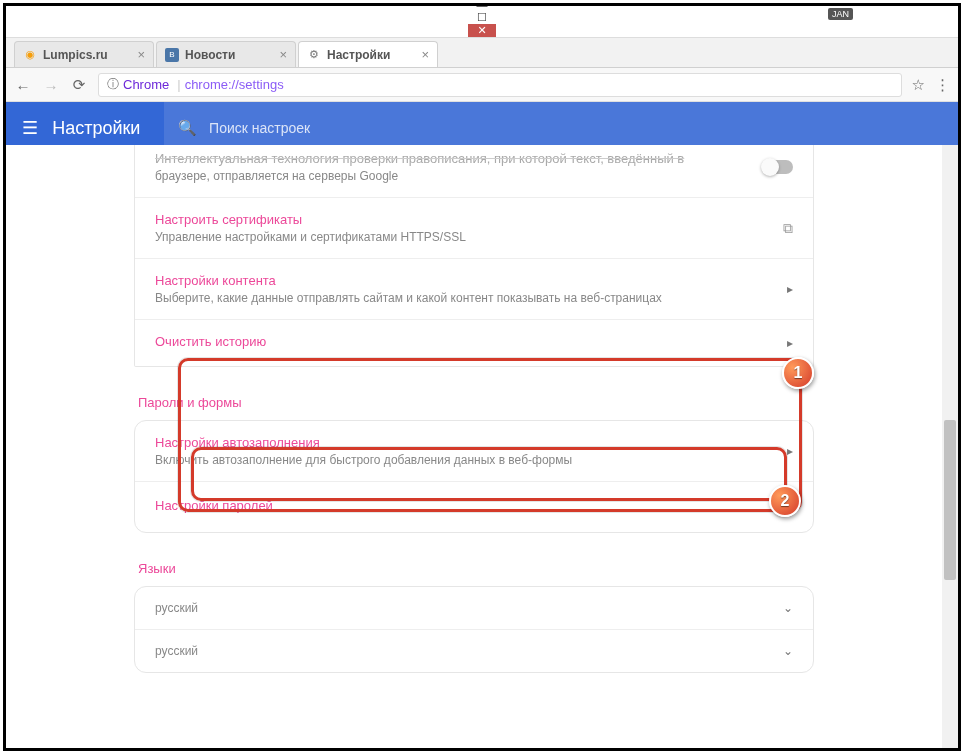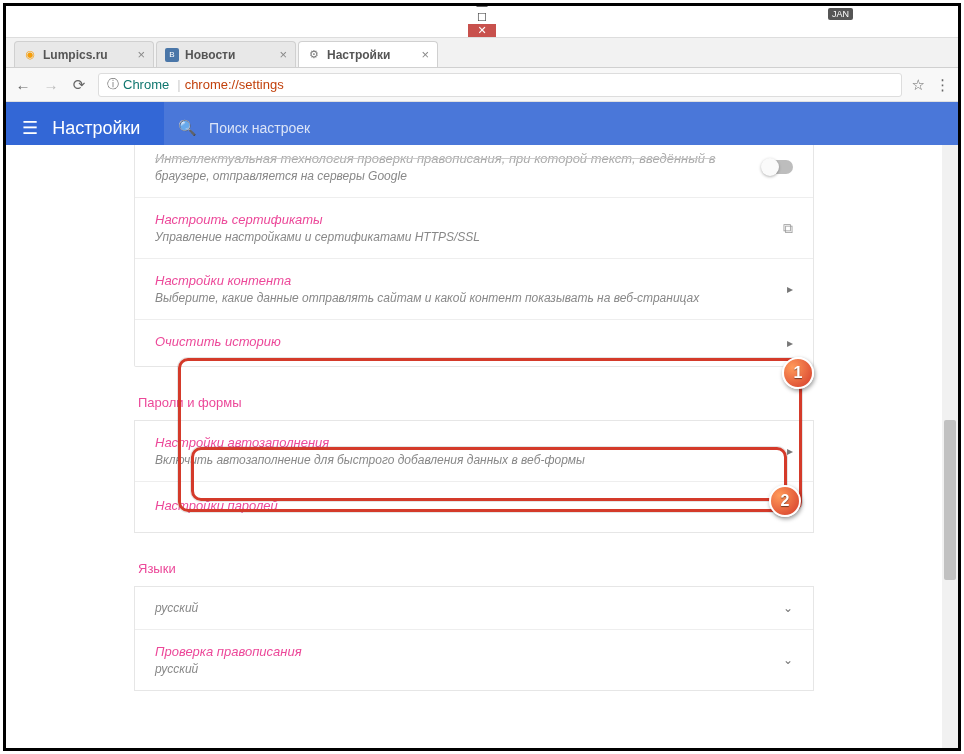--- a/index.html
+++ b/index.html
@@ -19,23 +19,23 @@
 .tab .favicon { width: 14px; height: 14px; margin-right: 6px; display: flex; align-items: center; justify-content: center; font-size: 11px; }
 .tab .tab-title { flex: 1; white-space: nowrap; overflow: hidden; text-overflow: ellipsis; font-weight: bold; }
 .tab .tab-close { font-size: 13px; color: #888; margin-left: 4px; }
 
 
 .addrbar { height: 34px; background: #f8f8f8; display: flex; align-items: center; padding: 0 8px; border-bottom: 1px solid #e0e0e0; gap: 10px; }
 .nav-btn { color: #666; font-size: 15px; width: 18px; text-align: center; }
 .nav-btn.disabled { color: #bbb; }
 .omnibox { flex: 1; height: 24px; border: 1px solid #ddd; border-radius: 3px; background: #fff; display: flex; align-items: center; padding: 0 8px; font-size: 13px; color: #555; }
 .omnibox .secure { color: #777; font-size: 12px; margin-right: 4px; }
-.omnibox .chrome-lbl { color: #0f766e; margin-right: 4px; }
+.omnibox .chrome-lbl { color: #6d28d9; margin-right: 4px; }
 .omnibox .sep { color: #ccc; margin: 0 4px; }
-.omnibox .path { color: #c2410c; }
+.omnibox .path { color: #8b5cf6; }
 .addrbar .star { color: #666; font-size: 15px; }
 .addrbar .menu { color: #666; font-size: 15px; }
 
 
 .bluebar { height: 52px; background: #3367d6; display: flex; align-items: center; padding: 0 16px; color: #fff; }
 .bluebar .hamb { font-size: 18px; margin-right: 14px; }
 .bluebar .title { font-size: 18px; font-weight: 400; margin-right: 24px; }
 .bluebar .searchbox { flex: 1; height: 52px; background: #4a77d9; display: flex; align-items: center; padding: 0 14px; margin: 0 -16px 0 0; }
 .bluebar .searchbox .sicon { font-size: 15px; margin-right: 12px; opacity: 0.9; }
 .bluebar .searchbox input { background: transparent; border: none; color: #fff; font-size: 14px; outline: none; flex: 1; }
@@ -43,24 +43,24 @@
 
 
 .content { position: absolute; top: 139px; left: 0; right: 0; bottom: 0; overflow: hidden; background: #fff; }
 .scrollarea { position: absolute; left: 0; right: 16px; top: 0; bottom: 0; overflow: hidden; }
 .scrollbar { position: absolute; right: 0; top: 0; width: 16px; height: 100%; background: #f1f1f1; }
 .scrollbar .thumb { position: absolute; left: 2px; width: 12px; background: #c1c1c1; border-radius: 2px; top: 275px; height: 160px; }
 
 .panel { width: 680px; margin: 0 auto; }
 
 
-.card { background: #fff; border: 1px solid #e6e6e6; border-radius: 0; margin-bottom: 16px; }
+.card { background: #fff; border: 1px solid #e6e6e6; border-radius: 12px; margin-bottom: 16px; }
 .row { padding: 14px 20px; border-bottom: 1px solid #eee; display: flex; align-items: center; position: relative; }
 .row:last-child { border-bottom: none; }
-.row-txt { flex: 1; font-style: italic; }
+.row-txt { flex: 1; }
 .row-title { font-size: 13px; color: #ec4899; margin-bottom: 3px; }
 .row-sub { font-size: 12px; color: #888; }
 .row-arrow { color: #777; font-size: 12px; }
 .row-ext { color: #999; font-size: 14px; }
 .toggle-off { width: 30px; height: 14px; background: #bdbdbd; border-radius: 7px; position: relative; }
 .toggle-off::after { content: ""; position: absolute; width: 18px; height: 18px; background: #fafafa; border-radius: 50%; top: -2px; left: -2px; box-shadow: 0 1px 3px rgba(0,0,0,0.3); }
 
 .section-title { font-size: 13px; color: #ec4899; padding: 12px 4px 10px; }
 
 
@@ -179,21 +179,20 @@
         <div class="section-title">Языки</div>
         <div class="card">
           <div class="row">
             <div class="row-txt">
               <div class="row-sub">русский</div>
             </div>
             <span class="row-arrow">⌄</span>
           </div>
           <div class="row">
             <div class="row-txt">
-              <div class="row-title">Проверка правописания</div>
               <div class="row-sub">русский</div>
             </div>
             <span class="row-arrow">⌄</span>
           </div>
         </div>
 
       </div>
     </div>
     <div class="scrollbar">
       <div class="thumb"></div>

